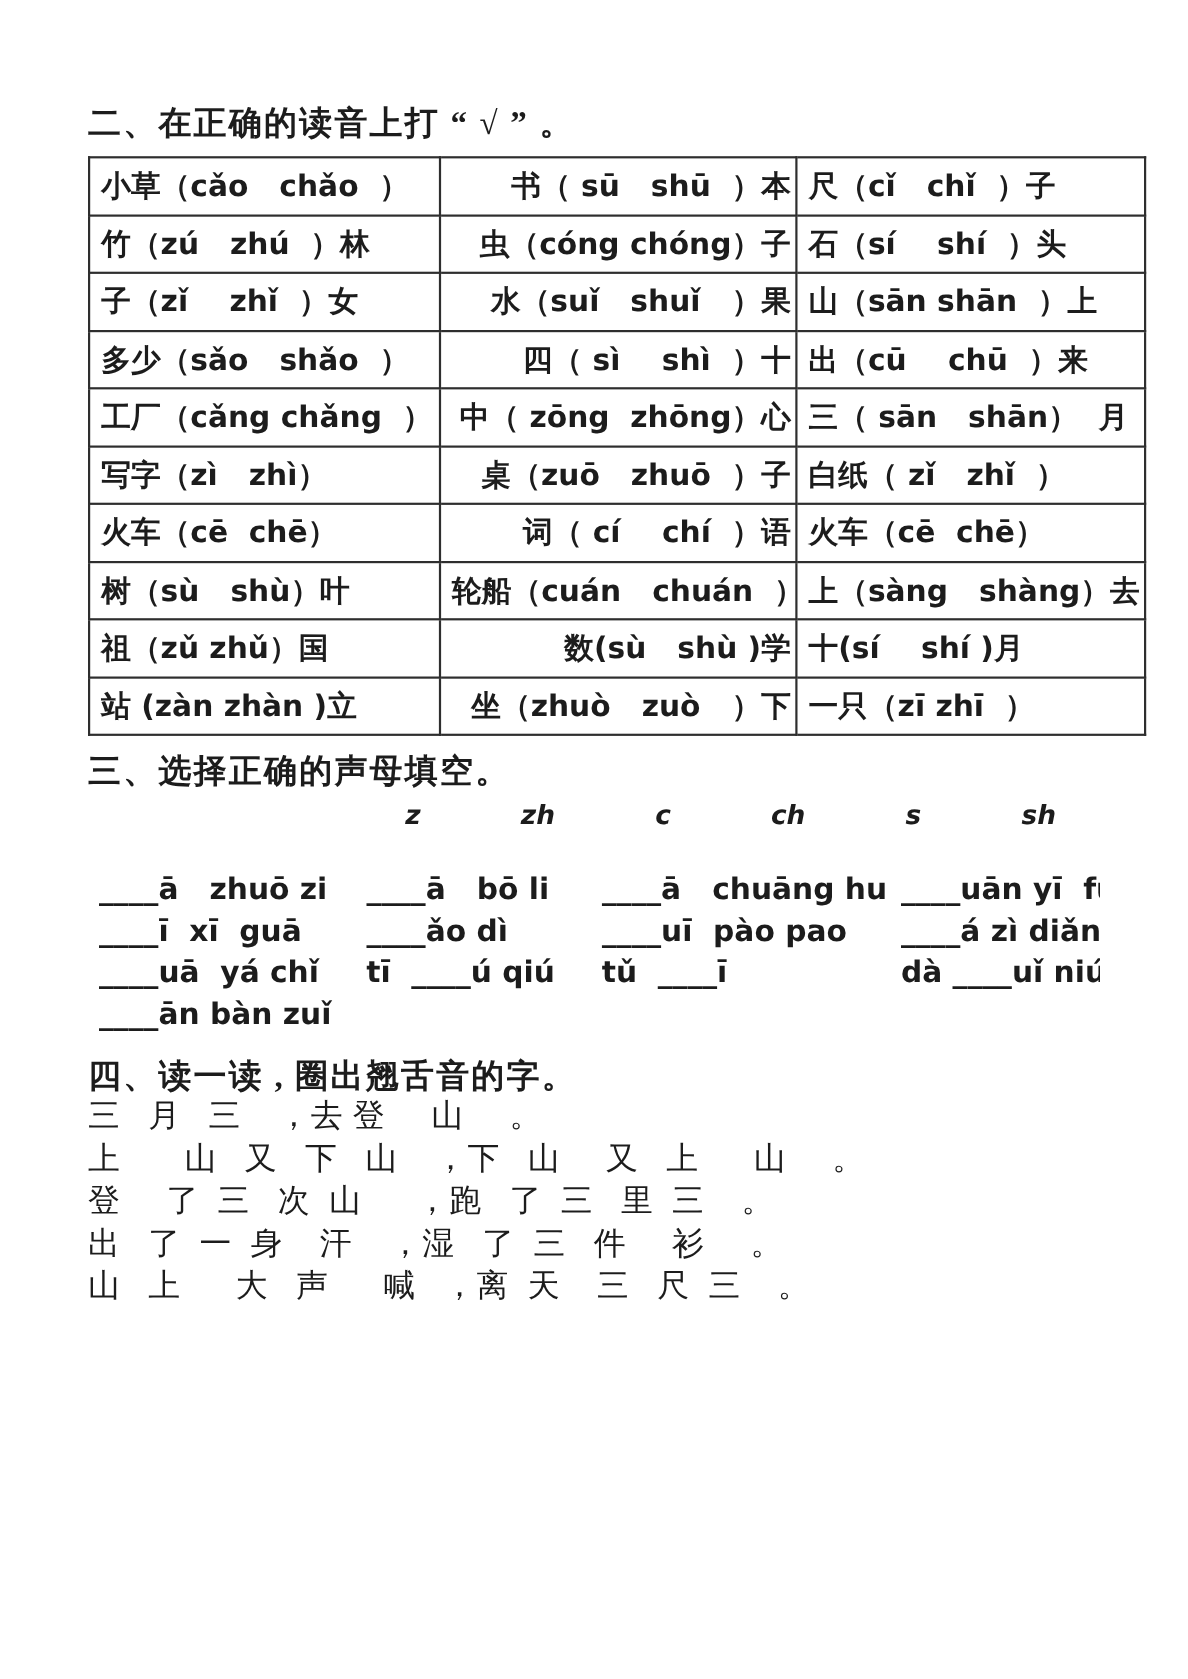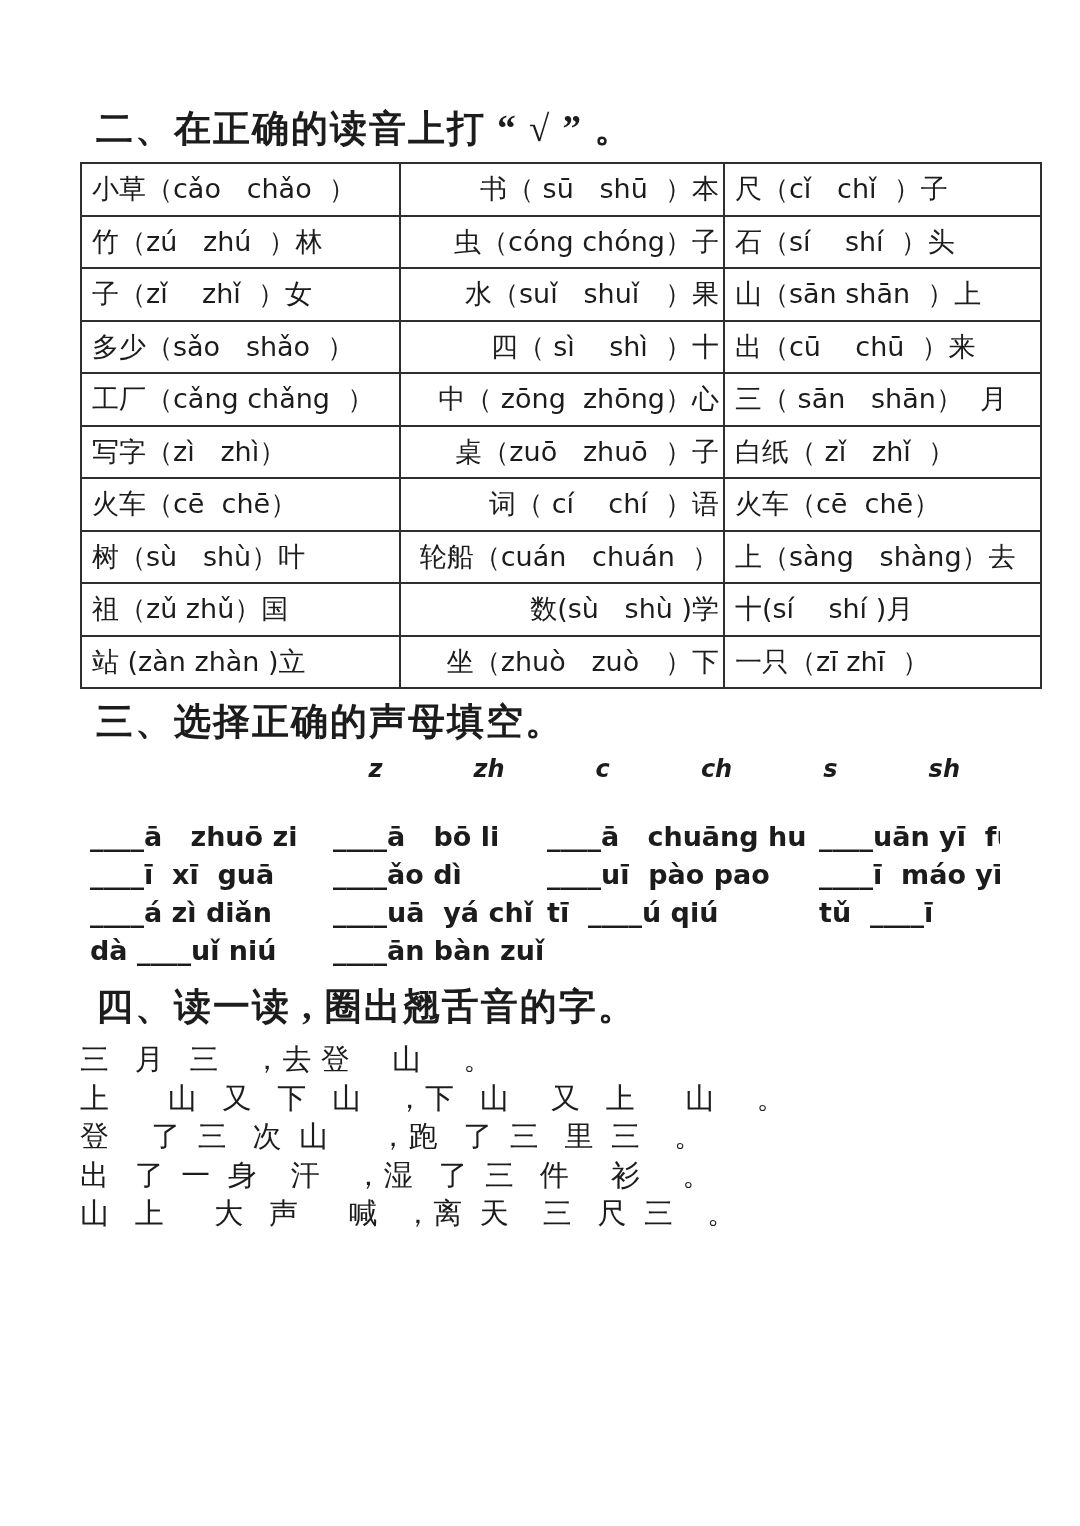--- a/index.html
+++ b/index.html
@@ -15,44 +15,44 @@
     font-family: "DejaVu Sans", "Liberation Sans", sans-serif;
   }
   .page {
     box-sizing: border-box;
     width: 1080px;
     height: 1526px;
     padding: 96px 80px 0 80px;
   }
   .sec-title {
     font-family: "Liberation Serif", "DejaVu Serif", serif;
-    font-size: 37px;
+    font-size: 30px;
     font-weight: 600;
     line-height: 34px;
-    margin: 16px;
+    margin: 0;
     white-space: pre-wrap;
     letter-spacing: 2px;
   }
   
   table.reading-table {
     border-collapse: collapse;
     width: 920px;
     table-layout: fixed;
     margin-top: 12px;
   }
   table.reading-table td {
     border: 2px solid #2e2e2e;
     height: 50.5px;
     font-size: 27px;
     padding: 0 4px 0 10px;
     vertical-align: middle;
     white-space: pre;
     overflow: hidden;
     font-family: "DejaVu Sans", sans-serif;
-    font-weight: 400;
+    font-weight: 700;
   }
   td.c1 { width: 303px; }
   td.c2 { width: 308px; text-align: right; }
   td.c3 { width: 301px; }
   
   .sec3-title { margin-top: 16px; }
   .initials-options {
     text-align: right;
     font-size: 24px;
     font-weight: 600;
@@ -152,21 +152,20 @@
   <div class="initials-options">z   zh   c   ch   s   sh</div>
 
   <div class="fill-grid">
     <div class="fill-item">____ā   zhuō zi</div>
     <div class="fill-item">____ā   bō li</div>
     <div class="fill-item">____ā   chuāng hu</div>
     <div class="fill-item">____uān yī  fu</div>
     <div class="fill-item">____ī  xī  guā</div>
     <div class="fill-item">____ǎo dì</div>
     <div class="fill-item">____uī  pào pao</div>
-    <div class="fill-item">____ī  máo yī</div>
     <div class="fill-item">____á zì diǎn</div>
     <div class="fill-item">____uā  yá chǐ</div>
     <div class="fill-item">tī  ____ú qiú</div>
     <div class="fill-item">tǔ  ____ī</div>
     <div class="fill-item">dà ____uǐ niú</div>
     <div class="fill-item">____ān bàn zuǐ</div>
   </div>
 
   <h2 class="sec-title sec4-title">四、读一读 , 圈出翘舌音的字。</h2>
   <div class="poem">

